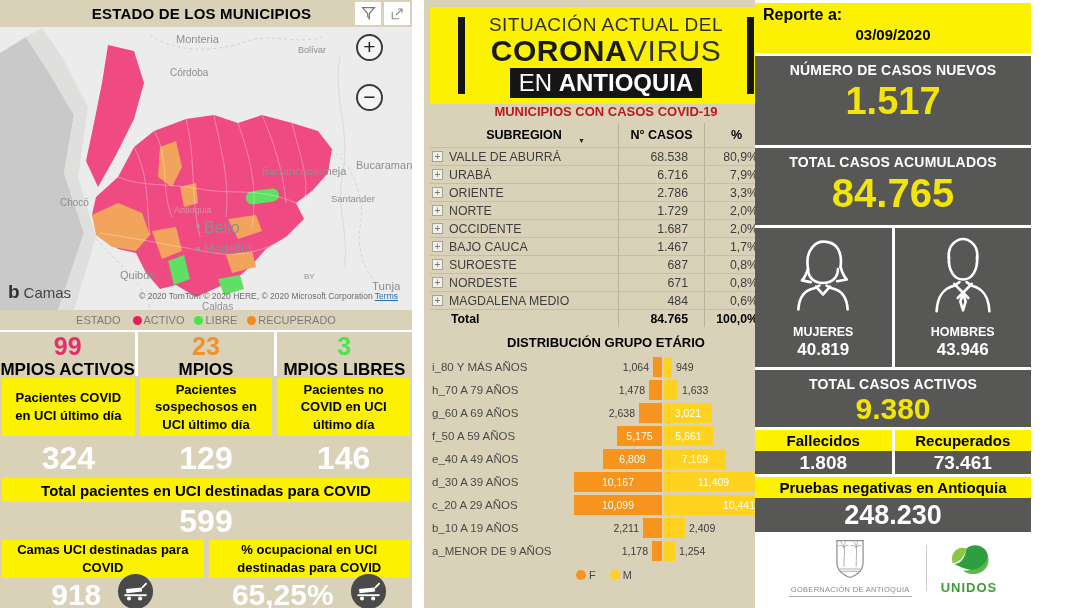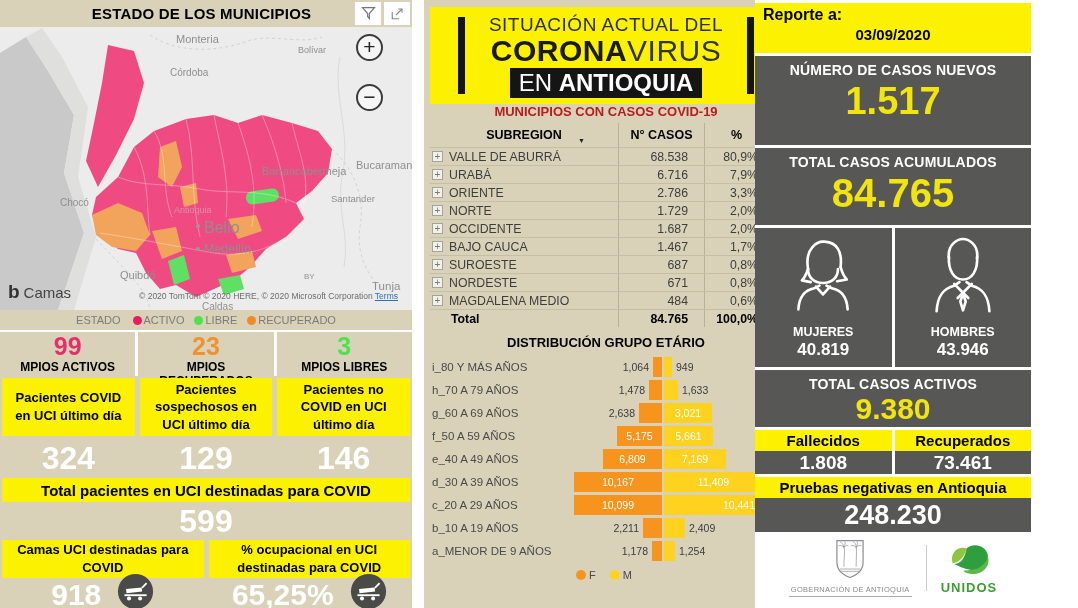--- a/index.html
+++ b/index.html
@@ -26,21 +26,21 @@
   .map-copy a { color:#2a6fb0; text-decoration:underline; }
 
   .legend-row { height:20px; display:flex; align-items:center; justify-content:center; gap:12px; font-size:11px; color:#7b7b7b; }
   .legend-item { display:flex; align-items:center; gap:2px; }
   .legend-dot { width:9px; height:9px; border-radius:50%; display:inline-block; }
 
   .stats-row { display:flex; height:46px; border-top:2px solid #fff; }
   .stat { flex:1; text-align:center; }
   .stat + .stat { border-left:3px solid #fff; }
   .stat-value { font-size:25px; font-weight:bold; line-height:27px; margin-top:1px; }
-  .stat-label { font-size:12px; font-weight:bold; color:#000; }
+  .stat-label { font-size:17px; font-weight:bold; color:#000; }
 
   .uci-grid { display:flex; gap:5px; padding:2px 2px 0; }
   .uci-cell { flex:1; display:flex; flex-direction:column; }
   .uci-head { background:#fcf200; font-weight:bold; font-size:13px; line-height:1.35; color:#000; text-align:center; height:58px; display:flex; align-items:center; justify-content:center; padding:2px 6px; }
   .uci-num { font-size:32px; font-weight:bold; color:#fff; text-align:center; height:42px; line-height:44px; }
   .uci-total-bar { background:#fcf200; font-weight:bold; font-size:15px; text-align:center; margin:0 2px; padding:4px 0 3px; }
   .uci-total-num { font-size:32px; font-weight:bold; color:#fff; text-align:center; height:36px; line-height:38px; }
   .uci-bottom { display:flex; gap:5px; padding:2px 2px 0; }
   .uci-bhead { height:38px; font-size:13px; }
   .uci-bnum { display:flex; align-items:center; justify-content:center; gap:16px; font-size:30px; font-weight:bold; color:#fff; height:30px; }

